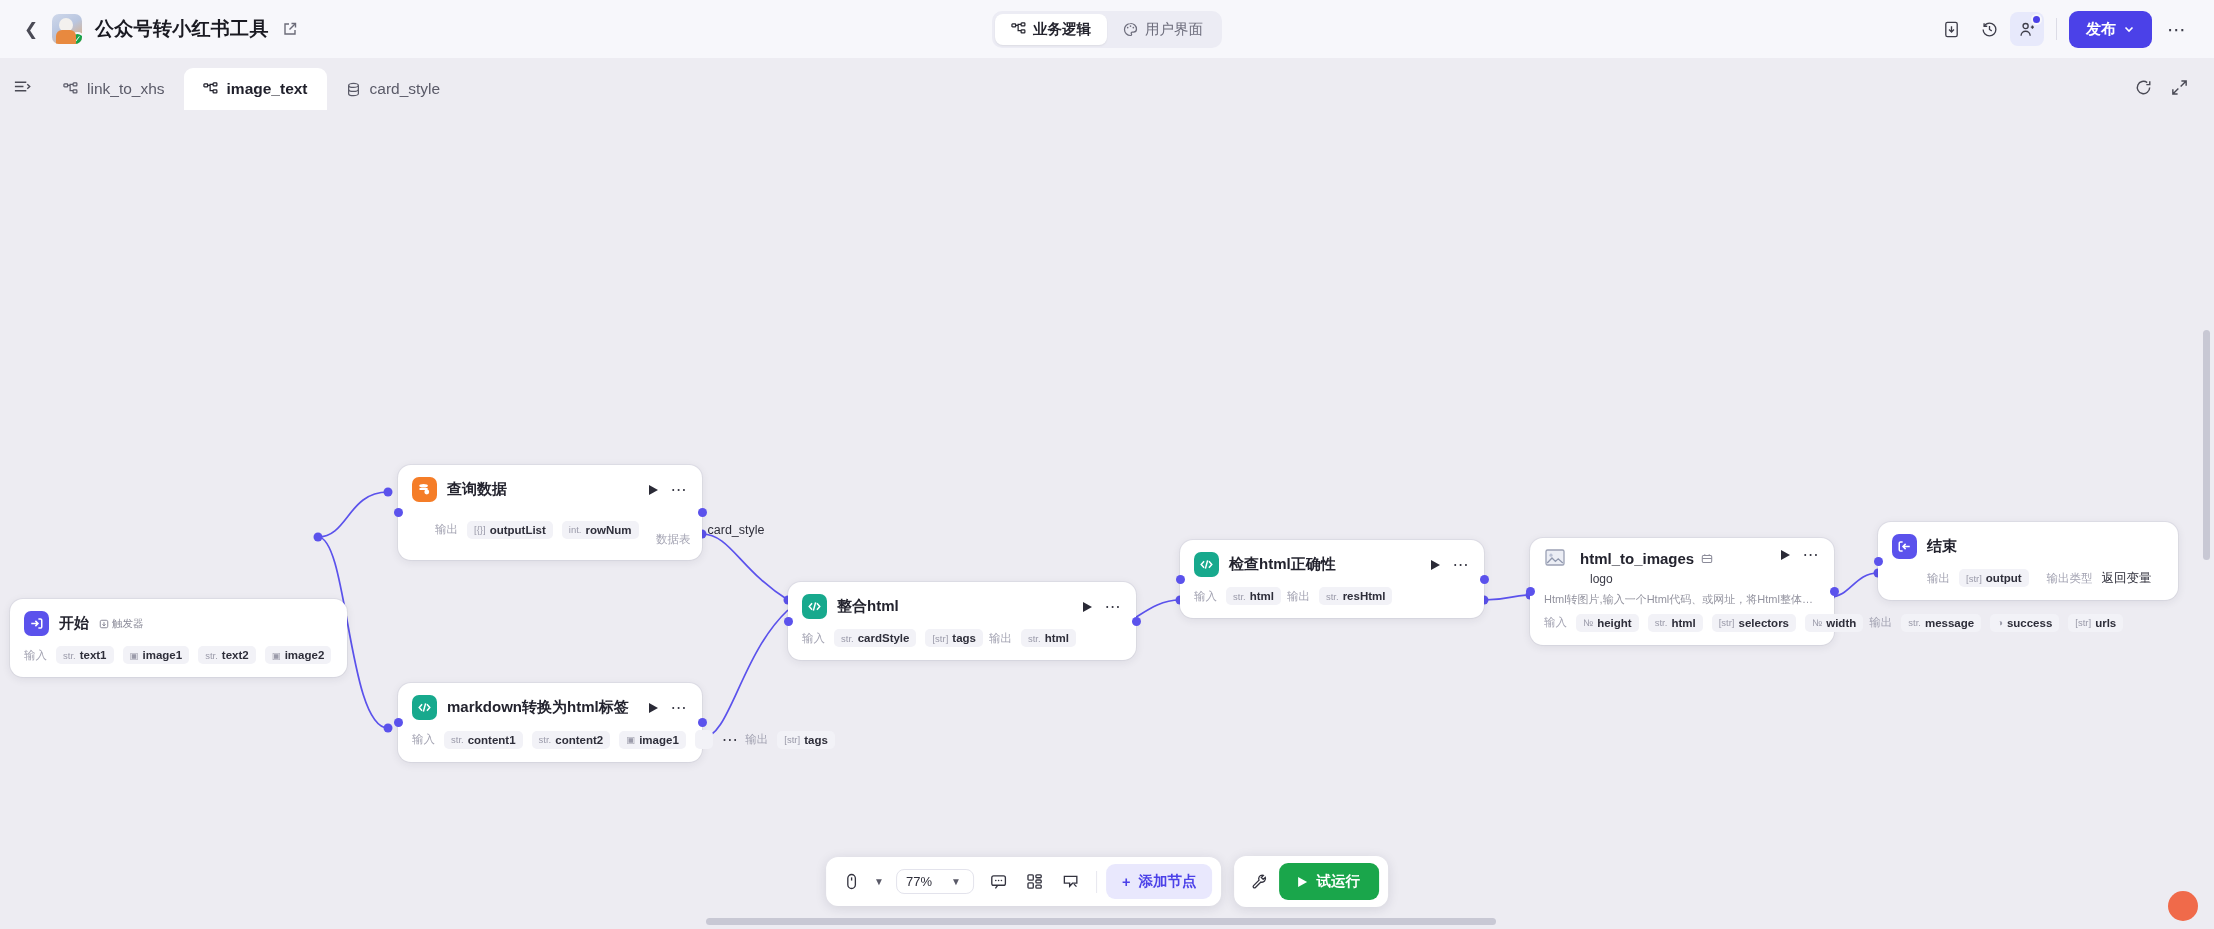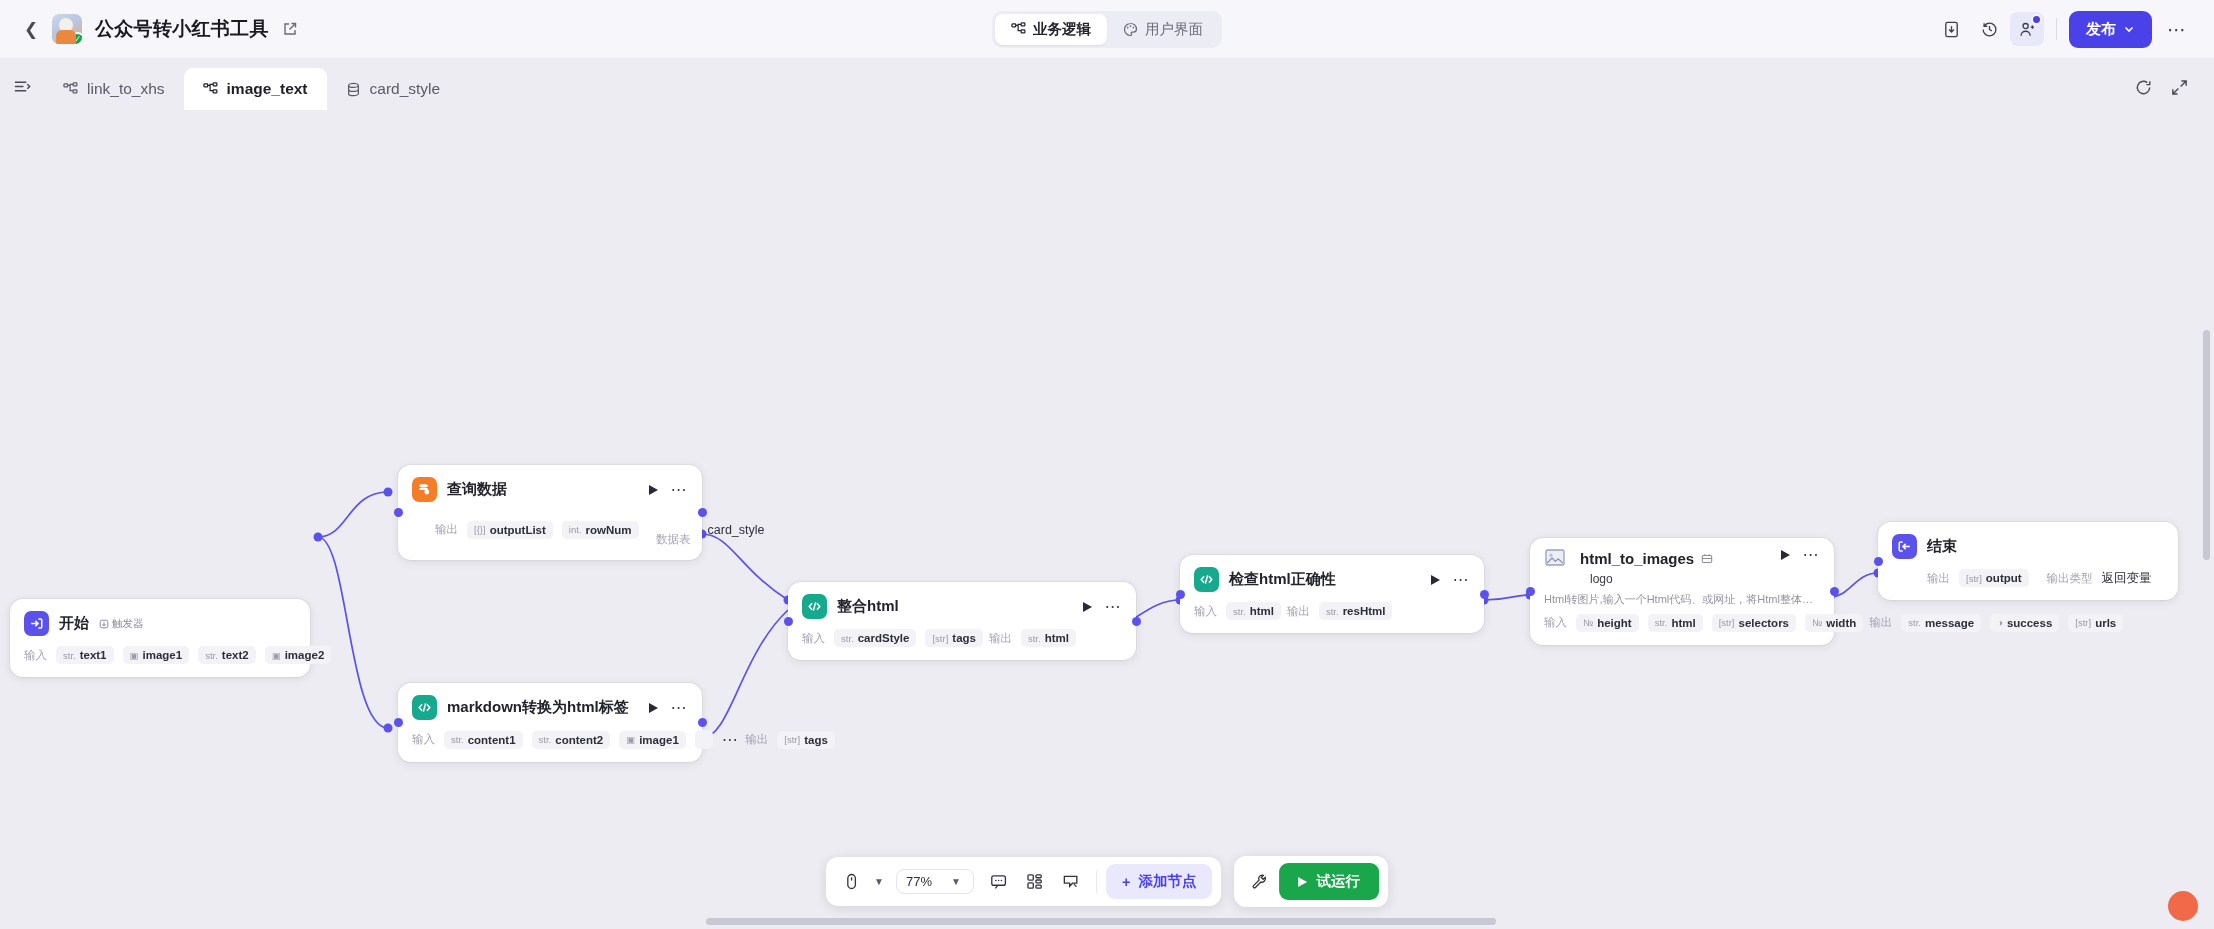--- a/index.html
+++ b/index.html
@@ -360,21 +360,21 @@
         <circle cx="788" cy="490" r="4.5"></circle>
         <circle cx="1092" cy="523" r="4.5"></circle>
         <circle cx="1180" cy="490" r="4.5"></circle>
         <circle cx="1484" cy="490" r="4.5"></circle>
         <circle cx="1530" cy="485" r="4.5"></circle>
         <circle cx="1830" cy="487" r="4.5"></circle>
         <circle cx="1878" cy="463" r="4.5"></circle>
       </g>
     </svg>
 
-    <div class="node" style="left:10px; top:489px; width:300px;">
+    <div class="node" style="left:10px; top:489px; width:337px;">
       <div class="node-head">
         <div class="nicon purple">
           <svg width="15" height="15" viewBox="0 0 16 16" fill="none" stroke="currentColor" stroke-width="1.6">
             <path d="M10 3.2h2.2a1.4 1.4 0 011.4 1.4v6.8a1.4 1.4 0 01-1.4 1.4H10"></path>
               <path d="M2.4 8h7M6.8 5.2L9.6 8l-2.8 2.8"></path>
           </svg>
         </div>
         <div class="ntitle">开始</div>
         <div class="ntag">
           <svg width="10" height="10" viewBox="0 0 12 12" fill="none" stroke="currentColor" stroke-width="1.2">
@@ -516,21 +516,21 @@
         <div class="nrow">
           <span class="nlabel">输出</span>
           <span class="chip">
               <span class="ty">str.</span>
               <span>html</span>
             </span>
         </div>
       </div>
     </div>
 
-    <div class="node" style="left:1180px; top:445px; width:304px;text-align:right;">
+    <div class="node" style="left:1180px; top:430px; width:304px;text-align:right;">
       <div class="port left"></div>
       <div class="port right"></div>
       <div class="node-head">
         <div class="nicon green">
           <svg width="15" height="15" viewBox="0 0 16 16" fill="none" stroke="currentColor" stroke-width="1.6">
             <path d="M5.4 4.6L2.4 8l3 3.4M10.6 4.6L13.6 8l-3 3.4M9.2 3.6l-2.4 8.8"></path>
           </svg>
         </div>
         <div class="ntitle">检查html正确性</div>
         <div class="nactions">

